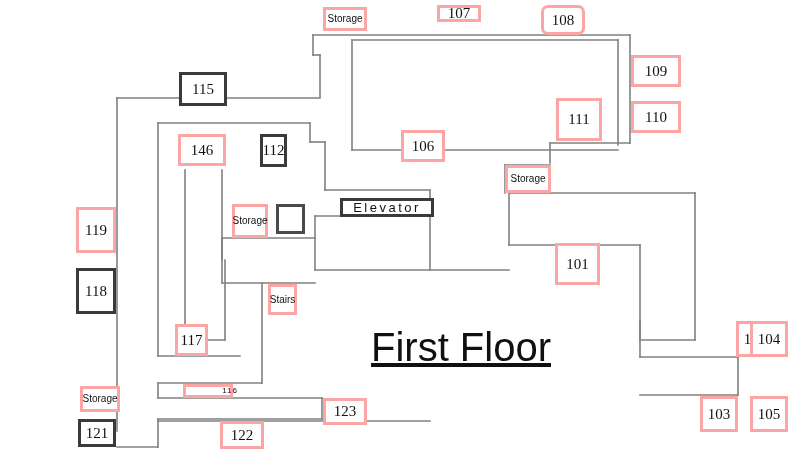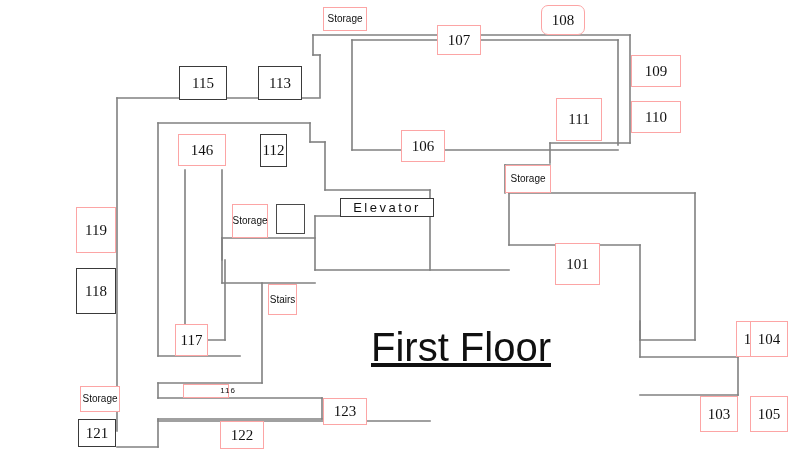--- a/index.html
+++ b/index.html
@@ -19,21 +19,21 @@
     position: absolute;
     left: 0;
     top: 0;
     width: 800px;
     height: 450px;
   }
   .room-label {
     position: absolute;
     box-sizing: border-box;
     background: #ffffff;
-    border: 1px solid #fca5a5;
+    border: 3px solid #fca5a5;
     display: flex;
     align-items: center;
     justify-content: center;
     color: #111111;
     line-height: 1;
     white-space: nowrap;
   }
   .room-label.num {
     font-size: 15px;
     font-family: "Liberation Serif", serif;
@@ -133,29 +133,28 @@
     </svg>
 
   <div id="floor-title" style="left: 371px; top: 325px;">First Floor</div>
 
 <div class="room-label num" style="left: 555px; top: 243px; width: 45px; height: 42px;">101</div>
     <div class="room-label num" style="left: 700px; top: 321px; width: 38px; height: 36px; margin-left: 36px;">102</div>
     <div class="room-label num" style="left: 700px; top: 396px; width: 38px; height: 36px;">103</div>
     <div class="room-label num" style="left: 750px; top: 321px; width: 38px; height: 36px;">104</div>
     <div class="room-label num" style="left: 750px; top: 396px; width: 38px; height: 36px;">105</div>
     <div class="room-label num" style="left: 401px; top: 130px; width: 44px; height: 32px;">106</div>
-    <div class="room-label num" style="left: 437px; top: 5px; width: 44px; height: 30px; margin-top: 20px;">107</div>
+    <div class="room-label num" style="left: 437px; top: 5px; width: 44px; height: 17px;">107</div>
     <div class="room-label num" style="left: 541px; top: 5px; width: 44px; height: 30px; border-radius: 7px;">108</div>
     <div class="room-label num" style="left: 631px; top: 55px; width: 50px; height: 32px;">109</div>
     <div class="room-label num" style="left: 631px; top: 101px; width: 50px; height: 32px;">110</div>
     <div class="room-label num" style="left: 556px; top: 98px; width: 46px; height: 43px;">111</div>
     <div class="room-label num dark" style="left: 260px; top: 134px; width: 27px; height: 33px;">112</div>
-    <div class="room-label num dark" style="left: 258px; top: 66px; width: 44px; height: 34px;">113</div>
     <div class="room-label num" style="left: 178px; top: 134px; width: 48px; height: 32px;">146</div>
-    <div class="room-label num dark" style="left: 179px; top: 66px; width: 48px; height: 34px;">115</div>
+    <div class="room-label num dark" style="left: 179px; top: 72px; width: 48px; height: 34px;">115</div>
     <div class="room-label tiny" style="left: 183px; top: 384px; width: 36px; height: 14px;">116</div>
     <div class="room-label num" style="left: 175px; top: 324px; width: 33px; height: 32px;">117</div>
     <div class="room-label num dark" style="left: 76px; top: 268px; width: 40px; height: 46px;">118</div>
     <div class="room-label num" style="left: 76px; top: 207px; width: 40px; height: 46px;">119</div>
     <div class="room-label num dark" style="left: 78px; top: 419px; width: 38px; height: 28px;">121</div>
     <div class="room-label num" style="left: 220px; top: 421px; width: 44px; height: 28px;">122</div>
     <div class="room-label num" style="left: 323px; top: 398px; width: 44px; height: 27px;">123</div>
     <div class="room-label small" style="left: 323px; top: 7px; width: 44px; height: 24px;">Storage</div>
     <div class="room-label small" style="left: 232px; top: 204px; width: 36px; height: 34px;">Storage</div>
     <div class="room-label small" style="left: 505px; top: 165px; width: 46px; height: 28px;">Storage</div>

